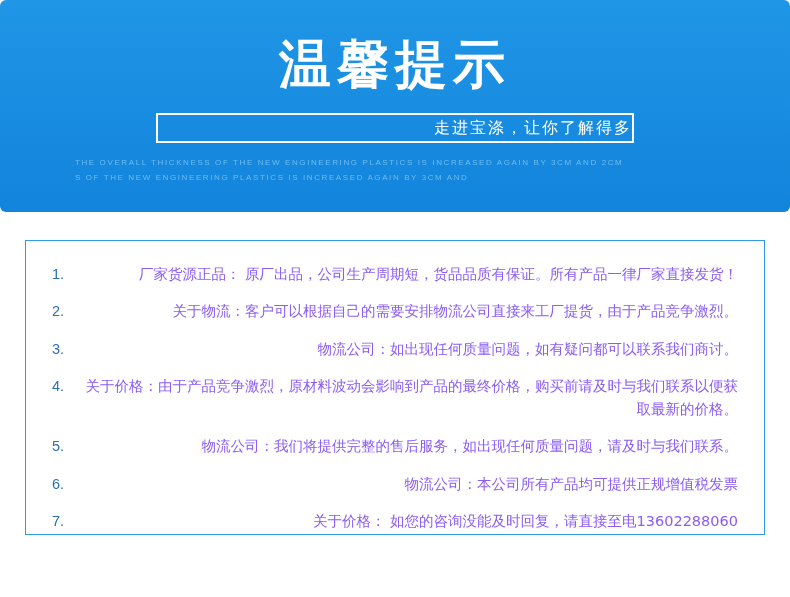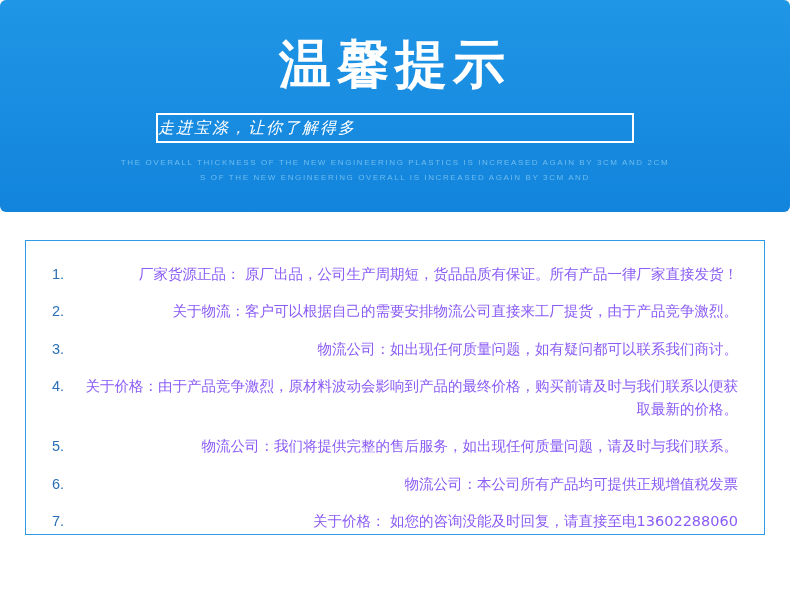--- a/index.html
+++ b/index.html
@@ -47,37 +47,36 @@
     font-family: "DejaVu Sans", "Liberation Sans", sans-serif;
   }
   .banner-subbox {
     margin: 20px auto 0 auto;
     width: 478px;
     height: 30px;
     border: 2px solid #ffffff;
     box-sizing: border-box;
     display: flex;
     align-items: center;
-    justify-content: flex-start;
-    font-style: italic;
+    justify-content: flex-end;
   }
   .banner-subtitle {
     color: #ffffff;
     font-size: 16px;
     letter-spacing: 2px;
     font-family: "DejaVu Sans", "Liberation Sans", sans-serif;
   }
   .banner-en {
     margin: 12px auto 0 auto;
     width: 640px;
     color: #6fbcee;
     font-size: 8px;
     letter-spacing: 1.6px;
     line-height: 1.9;
-    text-align: center;
+    text-align: left;
     font-family: "Liberation Sans", sans-serif;
   }
 
   
   .card {
     position: absolute;
     left: 25px;
     top: 240px;
     width: 740px;
     height: 295px;
@@ -118,21 +117,21 @@
 <div class="page">
 
   <div class="banner">
     <div class="banner-inner">
       <div class="banner-title">温馨提示</div>
       <div class="banner-subbox">
         <div class="banner-subtitle">走进宝涤，让你了解得多</div>
       </div>
       <div class="banner-en">
         <div>THE OVERALL THICKNESS OF THE NEW ENGINEERING PLASTICS IS INCREASED AGAIN BY 3CM AND 2CM</div>
-        <div>S OF THE NEW ENGINEERING OVERALL IS INCREASED AGAIN BY 3CM AND</div>
+        <div>S OF THE NEW ENGINEERING PLASTICS IS INCREASED AGAIN BY 3CM AND</div>
       </div>
     </div>
   </div>
 
   <div class="card">
     <ul class="list">
       <li class="list-item">
         <span class="item-num">1.</span>
         <span class="item-text">厂家货源正品：  原厂出品，公司生产周期短，货品品质有保证。所有产品一律厂家直接发货！</span>
       </li>

